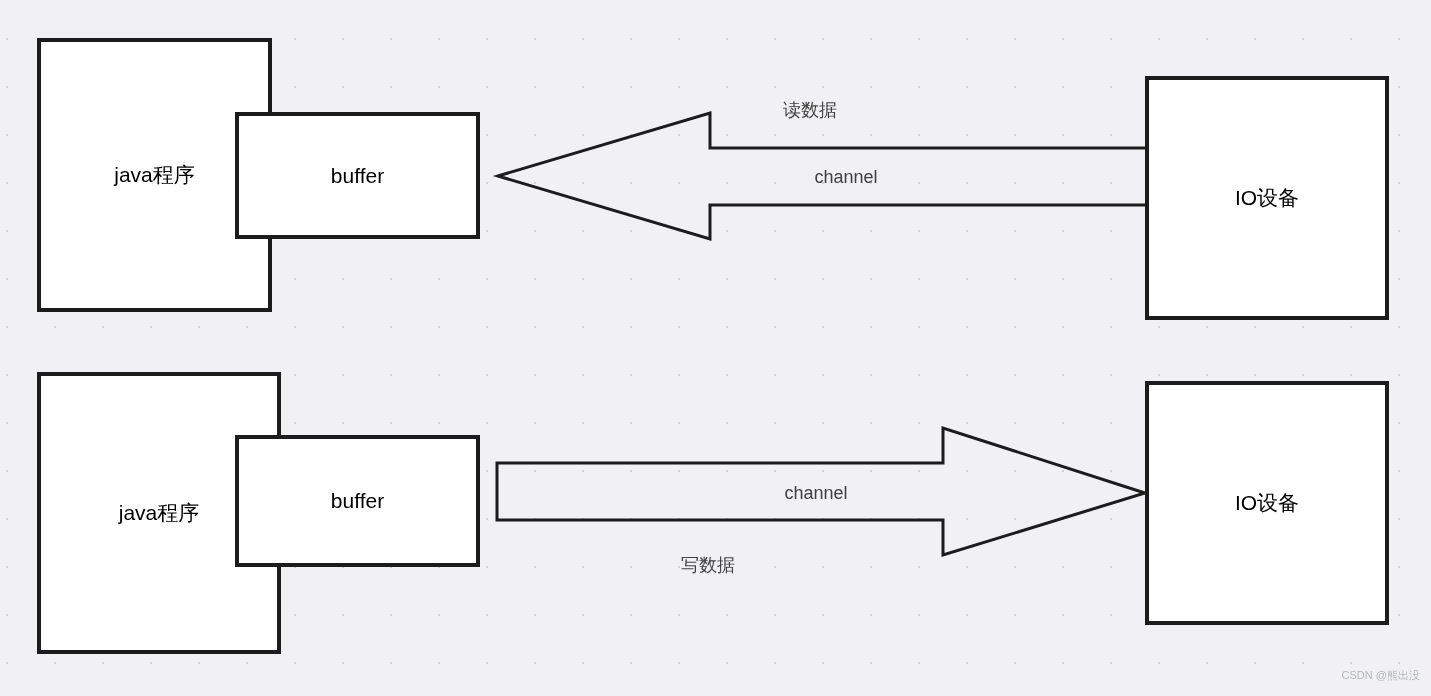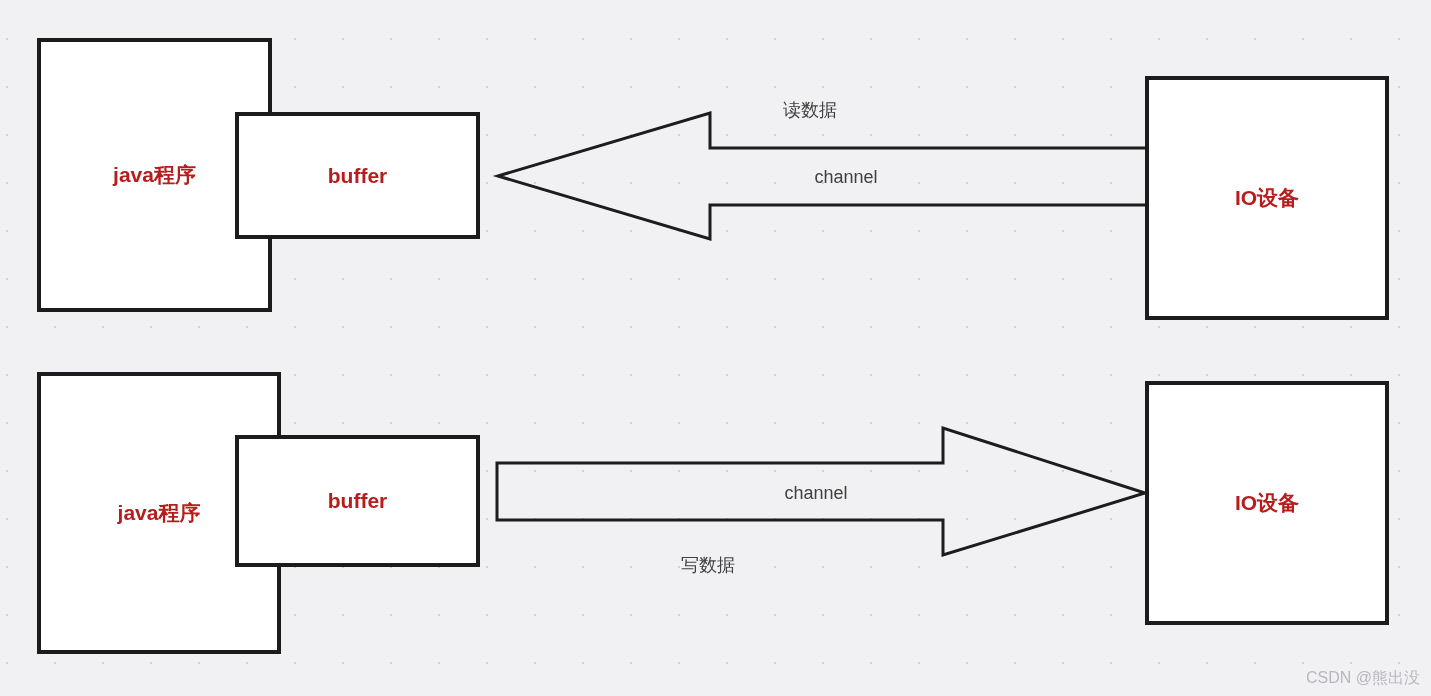--- a/index.html
+++ b/index.html
@@ -23,23 +23,22 @@
     left: 0; top: 0;
     width: 1431px; height: 696px;
   }
   .box {
     position: absolute;
     background: #ffffff;
     border: 4px solid #1c1c1c;
     display: flex;
     align-items: center;
     justify-content: center;
-    color: #b91c1c;
+    color: #000000;
     font-size: 21px;
-    font-weight: bold;
   }
   .java-box-1 { left: 37px;  top: 38px;  width: 235px; height: 274px; }
   .buffer-box-1 { left: 235px; top: 112px; width: 245px; height: 127px; }
   .io-box-1 { left: 1145px; top: 76px;  width: 244px; height: 244px; }
   .java-box-2 { left: 37px;  top: 372px; width: 244px; height: 282px; }
   .buffer-box-2 { left: 235px; top: 435px; width: 245px; height: 132px; }
   .io-box-2 { left: 1145px; top: 381px; width: 244px; height: 244px; }
   .float-label {
     position: absolute;
     transform: translate(-50%, -50%);
@@ -49,21 +48,21 @@
   }
   .lbl-read-action { left: 810px; top: 110px; }
   .lbl-read-channel { left: 846px; top: 177px; }
   .lbl-write-channel { left: 816px; top: 493px; }
   .lbl-write-action { left: 708px; top: 565px; }
   .watermark {
     position: absolute;
     right: 11px;
     top: 668px;
     color: #b5b8bd;
-    font-size: 16px;
+    font-size: 11px;
     white-space: nowrap;
   }
 </style>
 </head>
 <body>
 
 <div class="canvas">
 
   <svg class="arrow-layer" viewBox="0 0 1431 696" xmlns="http://www.w3.org/2000/svg">
 

